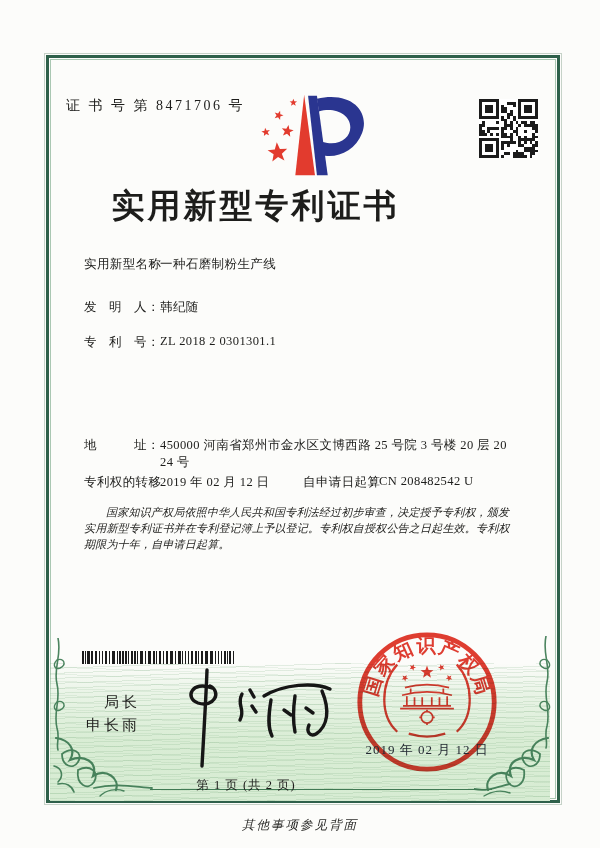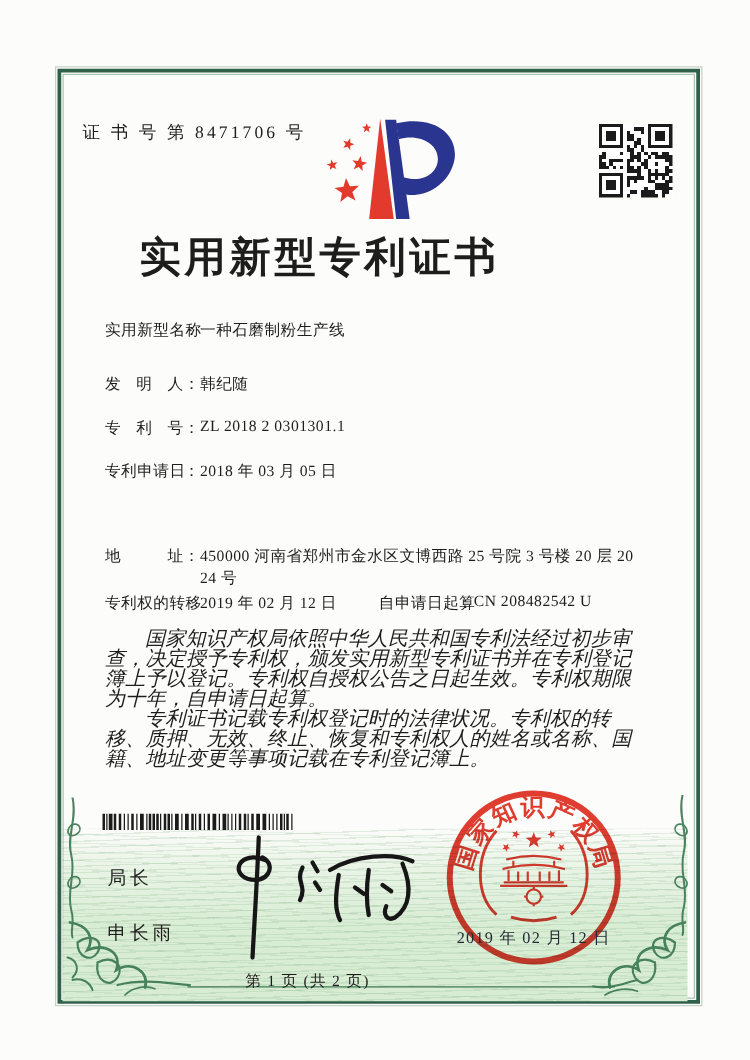--- a/index.html
+++ b/index.html
@@ -23,39 +23,39 @@
 
   .title{left:0;top:184px;width:511px;text-align:center;font-size:33px;font-weight:700;letter-spacing:3px;}
 
   .row{position:absolute;left:84px;font-size:12.5px;letter-spacing:.4px;white-space:nowrap;}
   .flabel{display:inline-block;width:63px;text-align:justify;text-align-last:justify;vertical-align:top;}
   .colon{display:inline-block;width:13px;vertical-align:top;}
   .fval{display:inline-block;vertical-align:top;}
   .fval-multi{display:inline-block;vertical-align:top;width:362px;white-space:normal;line-height:17px;}
   .col2{position:absolute;left:219px;top:0;white-space:nowrap;}
 
-  .body-text{left:84px;top:504px;width:433px;font-size:16px;line-height:16px;font-style:italic;letter-spacing:.2px;}
+  .body-text{left:84px;top:504px;width:433px;font-size:11px;line-height:16px;font-style:italic;letter-spacing:.2px;}
   .body-text p{margin:0;text-indent:2em;}
 
   
   .band{
     left:50px;top:663px;width:500px;height:138px;
     background:
       repeating-linear-gradient(178deg, rgba(104,160,110,.17) 0 1px, rgba(104,160,110,0) 1px 5px),
       repeating-linear-gradient(182deg, rgba(104,160,110,.12) 0 1px, rgba(104,160,110,0) 1px 7px),
       linear-gradient(180deg, rgba(215,236,211,0) 0%, rgba(215,236,211,.5) 22%, rgba(211,234,206,.85) 55%, var(--band-green,#d7ecd3) 100%);
     z-index:1;
   }
   .rule{left:150px;top:789px;width:342px;height:0;border-top:1.5px solid #417a54;z-index:2;}
 
   .barcode{left:82px;top:651px;width:155px;height:13px;font-size:0;z-index:2;}
   .barcode i{display:inline-block;height:13px;background:#1b1b1b;}
 
   .bureau{left:86px;top:693px;font-size:15px;letter-spacing:3px;z-index:3;}
-  .bureau div{margin-bottom:25px;}
+  .bureau div{margin-bottom:4px;text-align:right;}
 
   .sig{left:176px;top:668px;z-index:3;}
   .sig path{stroke:#161616;stroke-width:3.4;fill:none;stroke-linecap:round;stroke-linejoin:round;}
 
   .seal-wrap{left:355px;top:630px;z-index:4;mix-blend-mode:multiply;opacity:.95;}
   .seal-red{fill:var(--seal-red,#e03226);}
   .seal-stroke{stroke:var(--seal-red,#e03226);fill:none;}
   .seal-date{left:342px;top:741px;width:170px;text-align:center;font-size:13px;letter-spacing:1px;color:#232a33;z-index:5;}
 
   .orn path{stroke:var(--ornament-green,#3c7a52);fill:none;stroke-linecap:round;}
@@ -236,36 +236,32 @@
 
   <div class="row" style="top:256px">
     <span class="flabel">实用新型名称</span><span class="colon">：</span><span class="fval">一种石磨制粉生产线</span>
   </div>
   <div class="row" style="top:299px">
     <span class="flabel">发明人</span><span class="colon">：</span><span class="fval">韩纪随</span>
   </div>
   <div class="row" style="top:334px">
     <span class="flabel">专利号</span><span class="colon">：</span><span class="fval">ZL 2018 2 0301301.1</span>
   </div>
-  <div class="row" style="top:369px">
-    <span class="flabel">专利申请日</span><span class="colon">：</span><span class="fval">2018 年 03 月 05 日</span>
-  </div>
   <div class="row" style="top:437px">
     <span class="flabel">地址</span><span class="colon">：</span><span class="fval-multi"><span>450000  河南省郑州市金水区文博西路 25 号院 3 号楼 20 层 20</span><br><span>24 号</span></span>
   </div>
   <div class="row" style="top:474px">
     <span class="flabel">专利权的转移</span><span class="colon">：</span><span class="fval">2019 年 02 月 12 日</span>
     <span class="col2">
       <span class="flabel">自申请日起算</span><span class="colon">：</span><span class="fval">CN 208482542 U</span>
     </span>
   </div>
 
   <div class="abs body-text">
     <p>国家知识产权局依照中华人民共和国专利法经过初步审查，决定授予专利权，颁发实用新型专利证书并在专利登记簿上予以登记。专利权自授权公告之日起生效。专利权期限为十年，自申请日起算。</p>
-    <p>专利证书记载专利权登记时的法律状况。专利权的转移、质押、无效、终止、恢复和专利权人的姓名或名称、国籍、地址变更等事项记载在专利登记簿上。</p>
   </div>
 
   <div class="abs barcode" id="barcode"><i style="width:2px;margin-right:1px"></i><i style="width:1px;margin-right:1px"></i><i style="width:3px;margin-right:1px"></i><i style="width:2px;margin-right:2px"></i><i style="width:2px;margin-right:2px"></i><i style="width:1px;margin-right:2px"></i><i style="width:1px;margin-right:2px"></i><i style="width:2px;margin-right:2px"></i><i style="width:1px;margin-right:2px"></i><i style="width:3px;margin-right:2px"></i><i style="width:1px;margin-right:1px"></i><i style="width:2px;margin-right:1px"></i><i style="width:2px;margin-right:1px"></i><i style="width:2px;margin-right:1px"></i><i style="width:1px;margin-right:2px"></i><i style="width:2px;margin-right:1px"></i><i style="width:2px;margin-right:1px"></i><i style="width:1px;margin-right:2px"></i><i style="width:3px;margin-right:2px"></i><i style="width:1px;margin-right:2px"></i><i style="width:3px;margin-right:2px"></i><i style="width:2px;margin-right:1px"></i><i style="width:1px;margin-right:2px"></i><i style="width:2px;margin-right:2px"></i><i style="width:1px;margin-right:2px"></i><i style="width:2px;margin-right:2px"></i><i style="width:3px;margin-right:2px"></i><i style="width:1px;margin-right:2px"></i><i style="width:3px;margin-right:1px"></i><i style="width:1px;margin-right:2px"></i><i style="width:1px;margin-right:2px"></i><i style="width:1px;margin-right:2px"></i><i style="width:2px;margin-right:2px"></i><i style="width:2px;margin-right:1px"></i><i style="width:1px;margin-right:2px"></i><i style="width:2px;margin-right:2px"></i><i style="width:3px;margin-right:2px"></i><i style="width:3px;margin-right:2px"></i><i style="width:1px;margin-right:2px"></i><i style="width:1px;margin-right:2px"></i><i style="width:1px;margin-right:2px"></i><i style="width:2px;margin-right:1px"></i><i style="width:1px;margin-right:1px"></i><i style="width:2px;margin-right:2px"></i><i style="width:1px;margin-right:1px"></i></div>
 
   <svg class="abs orn orn-left" width="112" height="164" viewBox="0 0 112 164">
     <path d="M10,0 C14,18 5,30 9,46 C13,62 5,74 9,90 C12,100 8,106 10,112" stroke-width="1.6"></path>
     <path d="M9,22 c7,-3 10,5 3,8 c-5,2 -8,-3 -3,-8" stroke-width="1.4"></path>
     <path d="M9,64 c7,-3 10,5 3,8 c-5,2 -8,-3 -3,-8" stroke-width="1.4"></path>
     <path d="M8,100 C22,102 28,112 22,122 C36,116 50,124 45,138 C58,130 72,140 68,152" stroke-width="2.2"></path>
     <path d="M14,116 c10,-8 22,-2 16,8 c-5,8 -16,4 -16,-8" stroke-width="1.8"></path>
@@ -333,14 +329,15 @@
       </g>
       <g class="seal-stroke" stroke-width="2.4">
         <path d="M44,106 C26,90 26,56 44,36"></path>
         <path d="M106,106 C124,90 124,56 106,36"></path>
         <path d="M56,108 Q75,114 94,108"></path>
       </g>
     </g>
   </svg>
 
   <div class="abs page-info">第 1 页 (共 2 页)</div>
+  <div class="abs back-note">其他事项参见背面</div>
 
 </div>
 
 </body></html>

